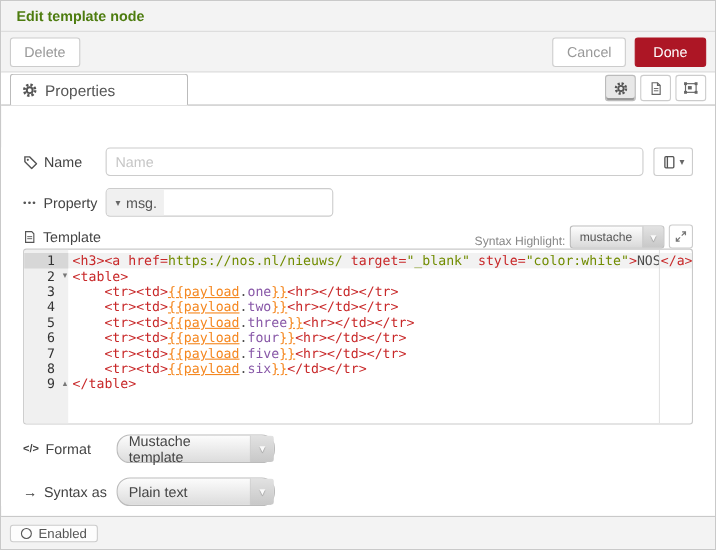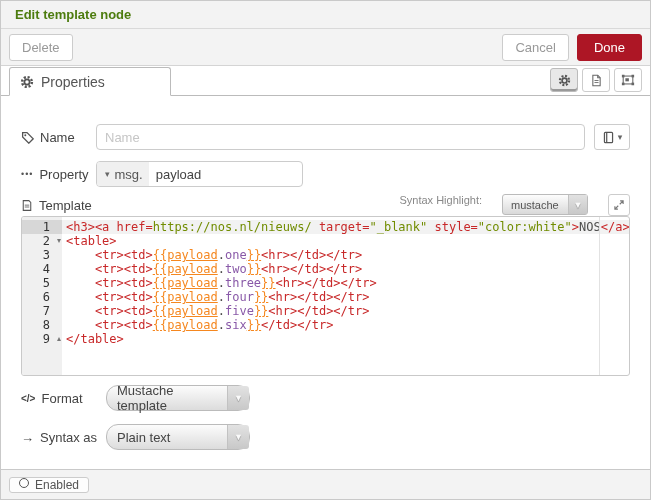--- a/index.html
+++ b/index.html
@@ -43,21 +43,21 @@
   .icon-btn {
     width:28px; height:24px; border:1px solid #ccc; border-radius:3px; background:#fff;
     display:flex; align-items:center; justify-content:center; cursor:pointer; margin-left:4px;
     margin-bottom:3px;
   }
   .icon-btn.active { background:#e8e8e8; border-color:#bbb; box-shadow:inset 0 -2px 0 #999; }
   
   .form { padding:0 20px; background:#fff; }
   .frow { display:flex; align-items:center; }
   .frow .lab { width:75px; display:flex; align-items:center; gap:6px; font-size:13px; color:#444; flex:none; }
-  .row-name { margin-top:28px; height:26px; }
+  .row-name { margin-top:38px; height:26px; }
   .row-prop { margin-top:11px; height:26px; }
   .row-tmpl-head { margin-top:7px; height:22px; }
   .row-format { margin-top:9px; height:26px; }
   .row-format .lab, .row-output .lab { width:85px; }
   .row-output { margin-top:13px; height:26px; }
   input.text {
     flex:1; height:26px; border:1px solid #ccc; border-radius:4px; padding:0 8px;
     font-size:13px; color:#444; font-family:"Liberation Sans", sans-serif; outline:none;
   }
   input.text::placeholder { color:#c6c6c6; }
@@ -70,21 +70,21 @@
   .typed-input {
     width:207px; height:26px; border:1px solid #ccc; border-radius:4px; background:#fff;
     display:flex; align-items:stretch; overflow:hidden; cursor:pointer;
   }
   .typed-input .prefix {
     background:#f0f0f0; display:flex; align-items:center; gap:5px; padding:0 6px 0 8px;
     font-size:13px; color:#555;
   }
   .typed-input .value { display:flex; align-items:center; padding:0 7px; font-size:13px; color:#444; }
   
-  .row-tmpl-head .right { margin-left:auto; display:flex; align-items:flex-start; gap:20px; }
+  .row-tmpl-head .right { margin-left:auto; display:flex; align-items:flex-end; gap:4px; }
   .syntax-label { font-size:11px; color:#888; }
   .mini-select {
     position:relative; width:86px; height:21px; border:1px solid #bbb; border-radius:3px;
     background:linear-gradient(#fdfdfd,#d9d9d9); font-size:11px; color:#555;
     display:flex; align-items:center; padding:0 22px 0 8px; cursor:pointer;
   }
   .mini-select .sel-caret, .select .sel-caret {
     position:absolute; right:0; top:0; bottom:0; width:19px;
     display:flex; align-items:center; justify-content:center;
     background:linear-gradient(#e2e2e2,#c8c8c8); border-left:1px solid #c2c2c2;
@@ -122,21 +122,21 @@
   .tok-mustache { color:var(--c-mus,#f5871f);text-decoration:underline; }
   .tok-field { color:var(--c-field,#8959a8); }
   .tok-plain { color:#4d4d4c; }
   
   .footer {
     position:absolute; left:0; right:0; bottom:0; height:30px; background:#f3f3f3;
     border-top:1px solid #c9c9c9; display:flex; align-items:center; padding:0 8px;
   }
   .enabled-btn {
     height:16px; border:1px solid #ccc; border-radius:3px; background:#fdfdfd;
-    display:flex; align-items:flex-start; gap:6px; padding:0 9px; font-size:12px; color:#555; cursor:pointer;
+    display:flex; align-items:center; gap:6px; padding:0 9px; font-size:12px; color:#555; cursor:pointer;
   }
   .circle-o { width:10px; height:10px; border:1.5px solid #555; border-radius:50%; }
   .ellipsis-ic { font-size:9px; letter-spacing:1px; color:#555; }
   .code-ic { font-size:10px; color:#444; font-weight:bold; }
   .arrow-ic { font-size:13px; color:#444; }
   svg { display:block; }
 </style>
 </head>
 <body>
 
@@ -222,21 +222,20 @@
     <div class="frow row-prop">
       <span class="lab">
         <span class="ellipsis-ic">•••</span>
         <span>Property</span>
       </span>
       <div class="typed-input">
         <span class="prefix">
           <span class="caret">▾</span>
           <span>msg.</span>
         </span>
-        <span class="value">payload</span>
       </div>
     </div>
 
     <div class="frow row-tmpl-head">
       <span class="lab">
         <span>
           <svg width="12" height="13" viewBox="0 0 16 16">
             <path d="M3 1.5h7.5l2.5 2.5v10.5H3z" fill="none" stroke="#555" stroke-width="1.4"></path>
             <path d="M5 7.5h6M5 10h6" stroke="#555" stroke-width="1.1"></path>
           </svg>

